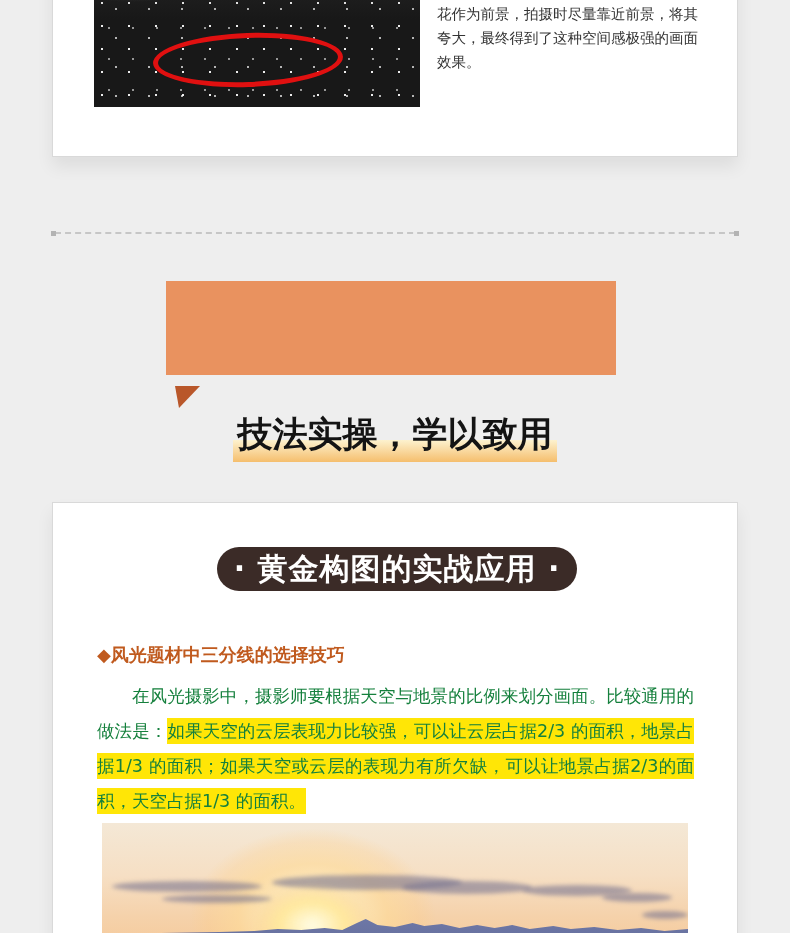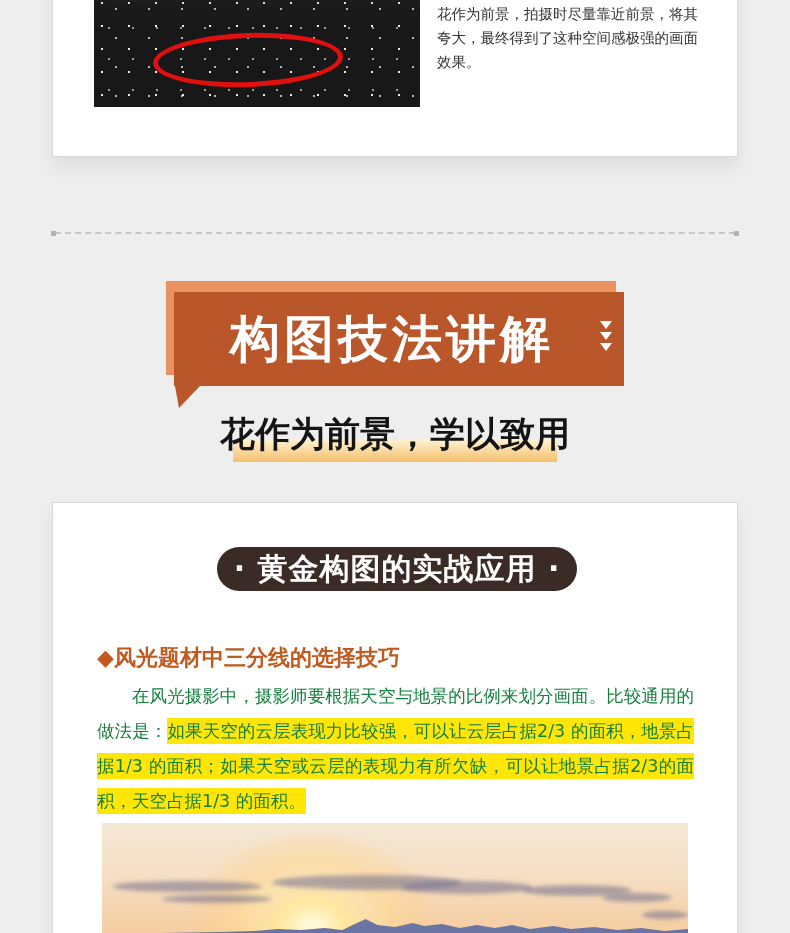--- a/index.html
+++ b/index.html
@@ -54,21 +54,21 @@
 
   
   .subtitle-hl{position:absolute;left:233px;top:440px;width:324px;height:22px;z-index:1;}
   .subtitle{position:absolute;left:0;right:0;top:413px;margin:0;text-align:center;z-index:2;
           font-size:35px;font-weight:700;color:#141414;line-height:1.25;}
 
   
   .badge{position:absolute;left:164px;top:44px;width:360px;height:44px;border-radius:27px;
           display:flex;align-items:center;justify-content:center;}
   .badge span{font-size:30px;font-weight:700;color:#ffffff;letter-spacing:1px;}
-  .heading{position:absolute;left:44px;top:140px;margin:0;font-size:22px;font-weight:700;}
+  .heading{position:absolute;left:44px;top:140px;margin:0;font-size:18px;font-weight:700;}
   .para{position:absolute;left:44px;top:176px;width:597px;margin:0;
           font-size:17.5px;line-height:35px;color:#15803d;text-indent:2em;text-align:justify;}
   .para .hl{padding:3px 0;}
 
   
   .photo2{position:absolute;left:49px;top:320px;width:586px;height:290px;overflow:hidden;
           background:
             radial-gradient(ellipse 150px 110px at 36% 33%, rgba(255,248,214,.95),
               rgba(255,219,150,.6) 50%, rgba(255,206,130,.25) 70%, transparent 82%),
             linear-gradient(180deg,#f4e8d6 0%,#f6dfc4 18%,#f5d2ab 32%,#f6c694 48%,
@@ -101,32 +101,24 @@
       <div class="red-ellipse"></div>
     </div>
     <p class="caption1">花作为前景，拍摄时尽量靠近前景，将其
 夸大，最终得到了这种空间感极强的画面
 效果。</p>
   </section>
 
   <div class="divider"></div>
 
   <div class="banner-light" style="background: rgb(233, 146, 95);"></div>
-  <div class="banner-dark" style="background: rgb(185, 87, 42);">
-    <h1>构图技法讲解</h1>
-    <div class="chevrons">
-      <i></i>
-      <i></i>
-      <i></i>
-    </div>
-  </div>
   <div class="banner-tail" style="background: rgb(185, 87, 42);"></div>
 
   <div class="subtitle-hl" style="background: linear-gradient(rgb(253, 242, 207), rgb(245, 190, 109));"></div>
-  <h2 class="subtitle">花作为前景，学以致用</h2>
+  <h2 class="subtitle">技法实操，学以致用</h2>
 
   <section class="card card2">
     <div class="badge" style="background: rgb(59, 43, 39);">
       <span>· 黄金构图的实战应用 ·</span>
     </div>
     <h3 class="heading" style="color: rgb(192, 90, 30);">◆风光题材中三分线的选择技巧</h3>
     <p class="para"><span>在风光摄影中，摄影师要根据天空与地景的比例来划分画面。比较通用的做法是：</span><span class="hl" style="background: rgb(255, 230, 6);">如果天空的云层表现力比较强，可以让云层占据2/3 的面积，地景占据1/3 的面积；如果天空或云层的表现力有所欠缺，可以让地景占据2/3的面积，天空占据1/3 的面积。</span></p>
 
     <div class="photo2">
       <div class="cl c1"></div>

